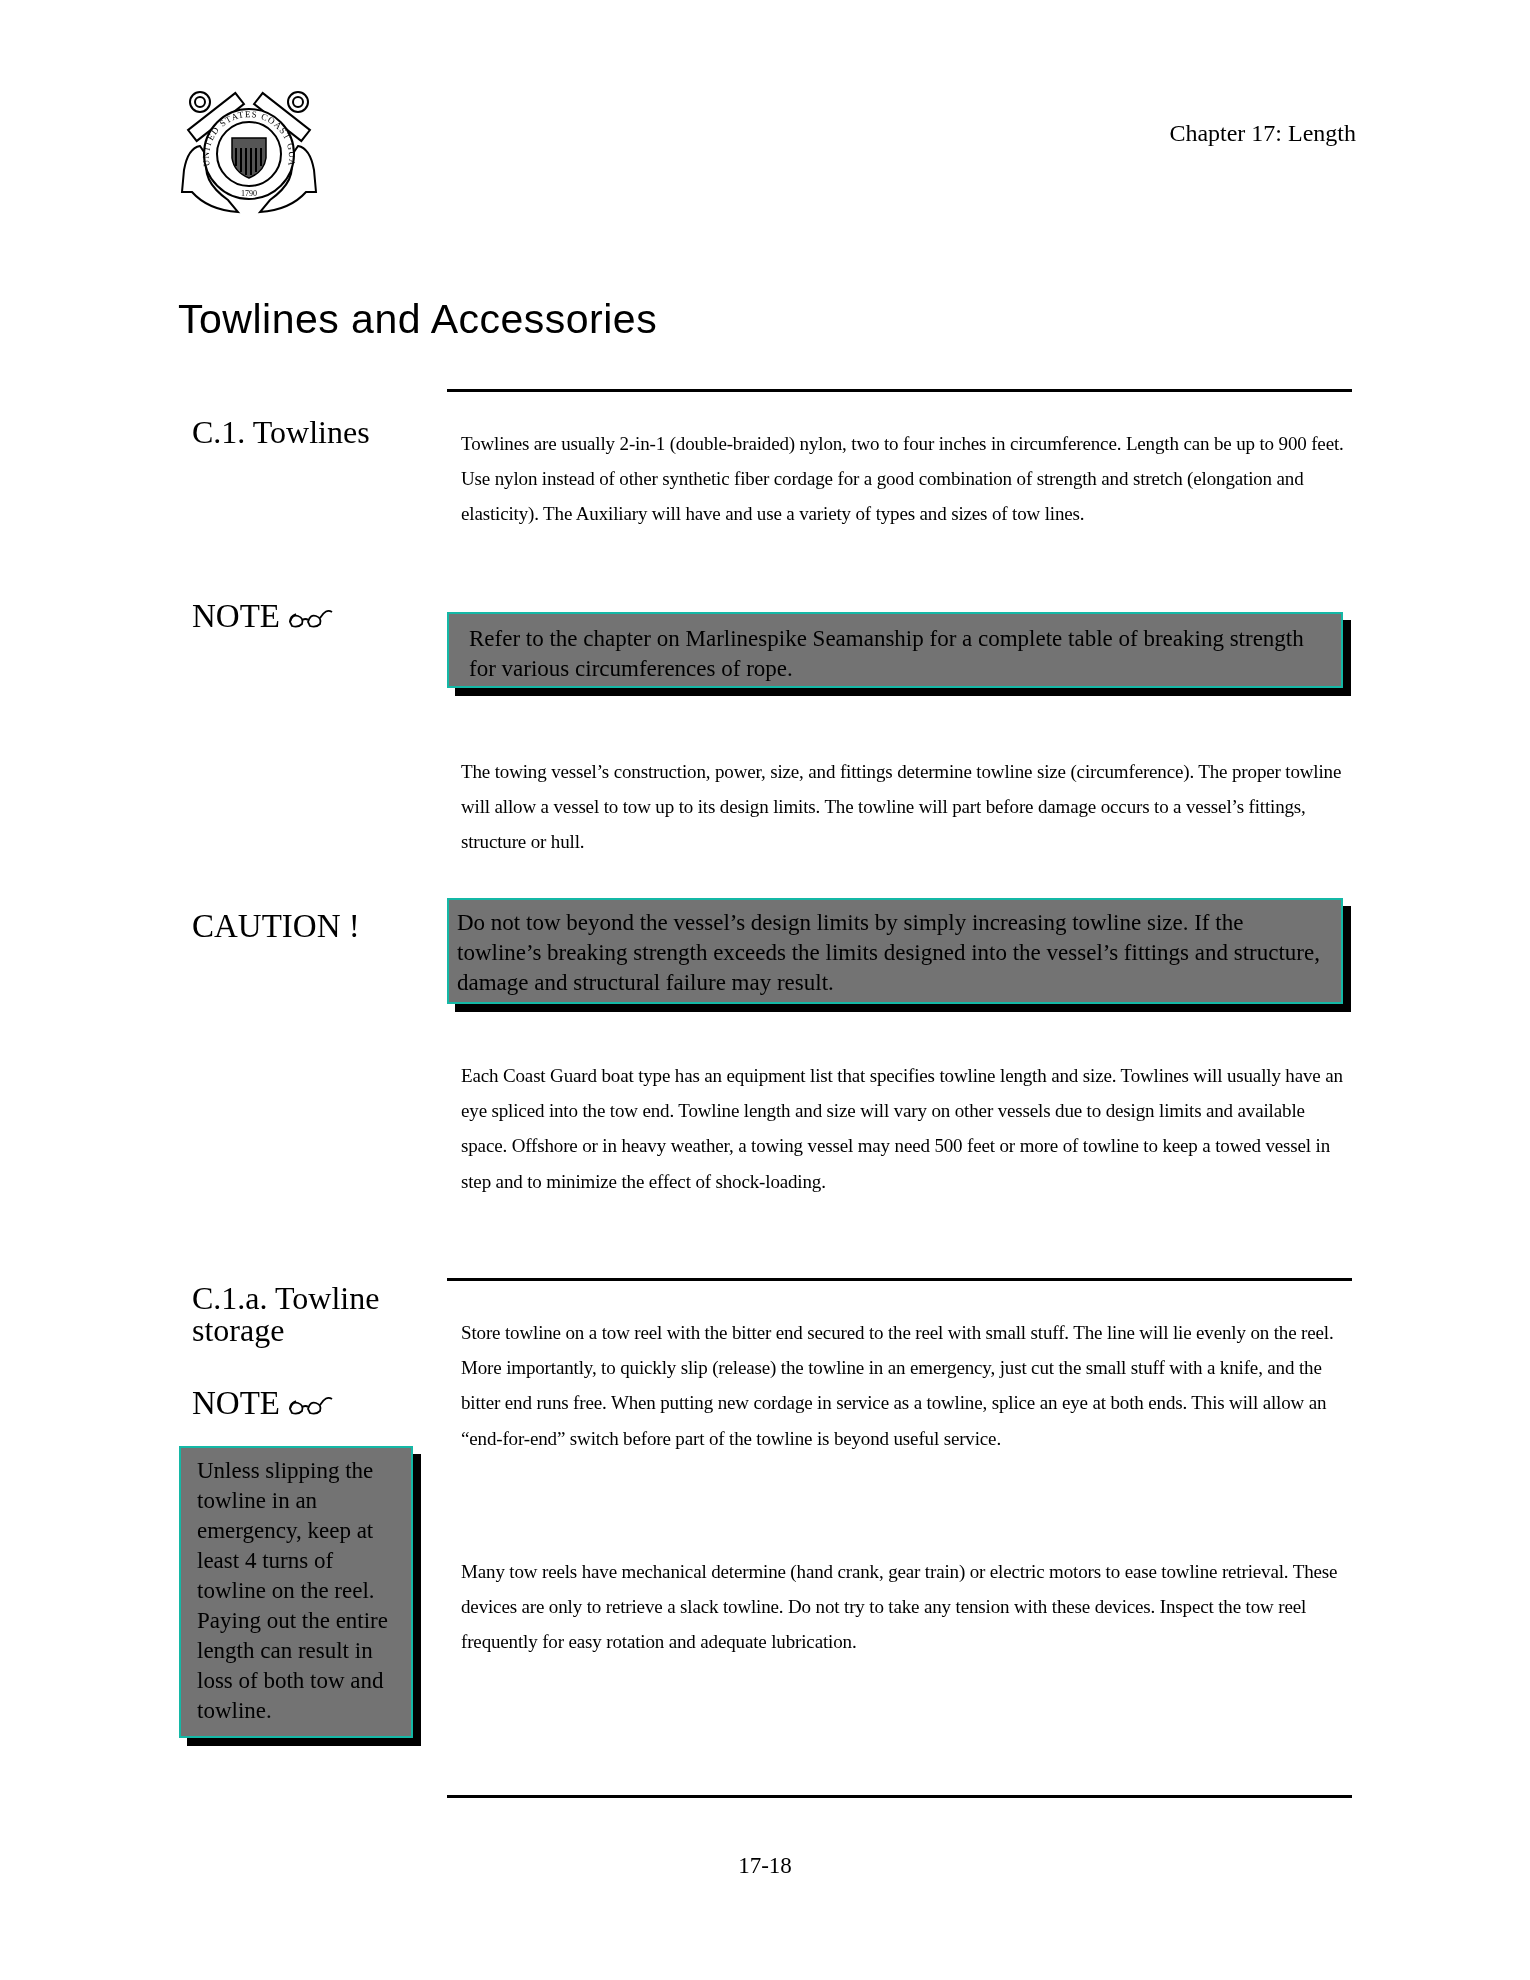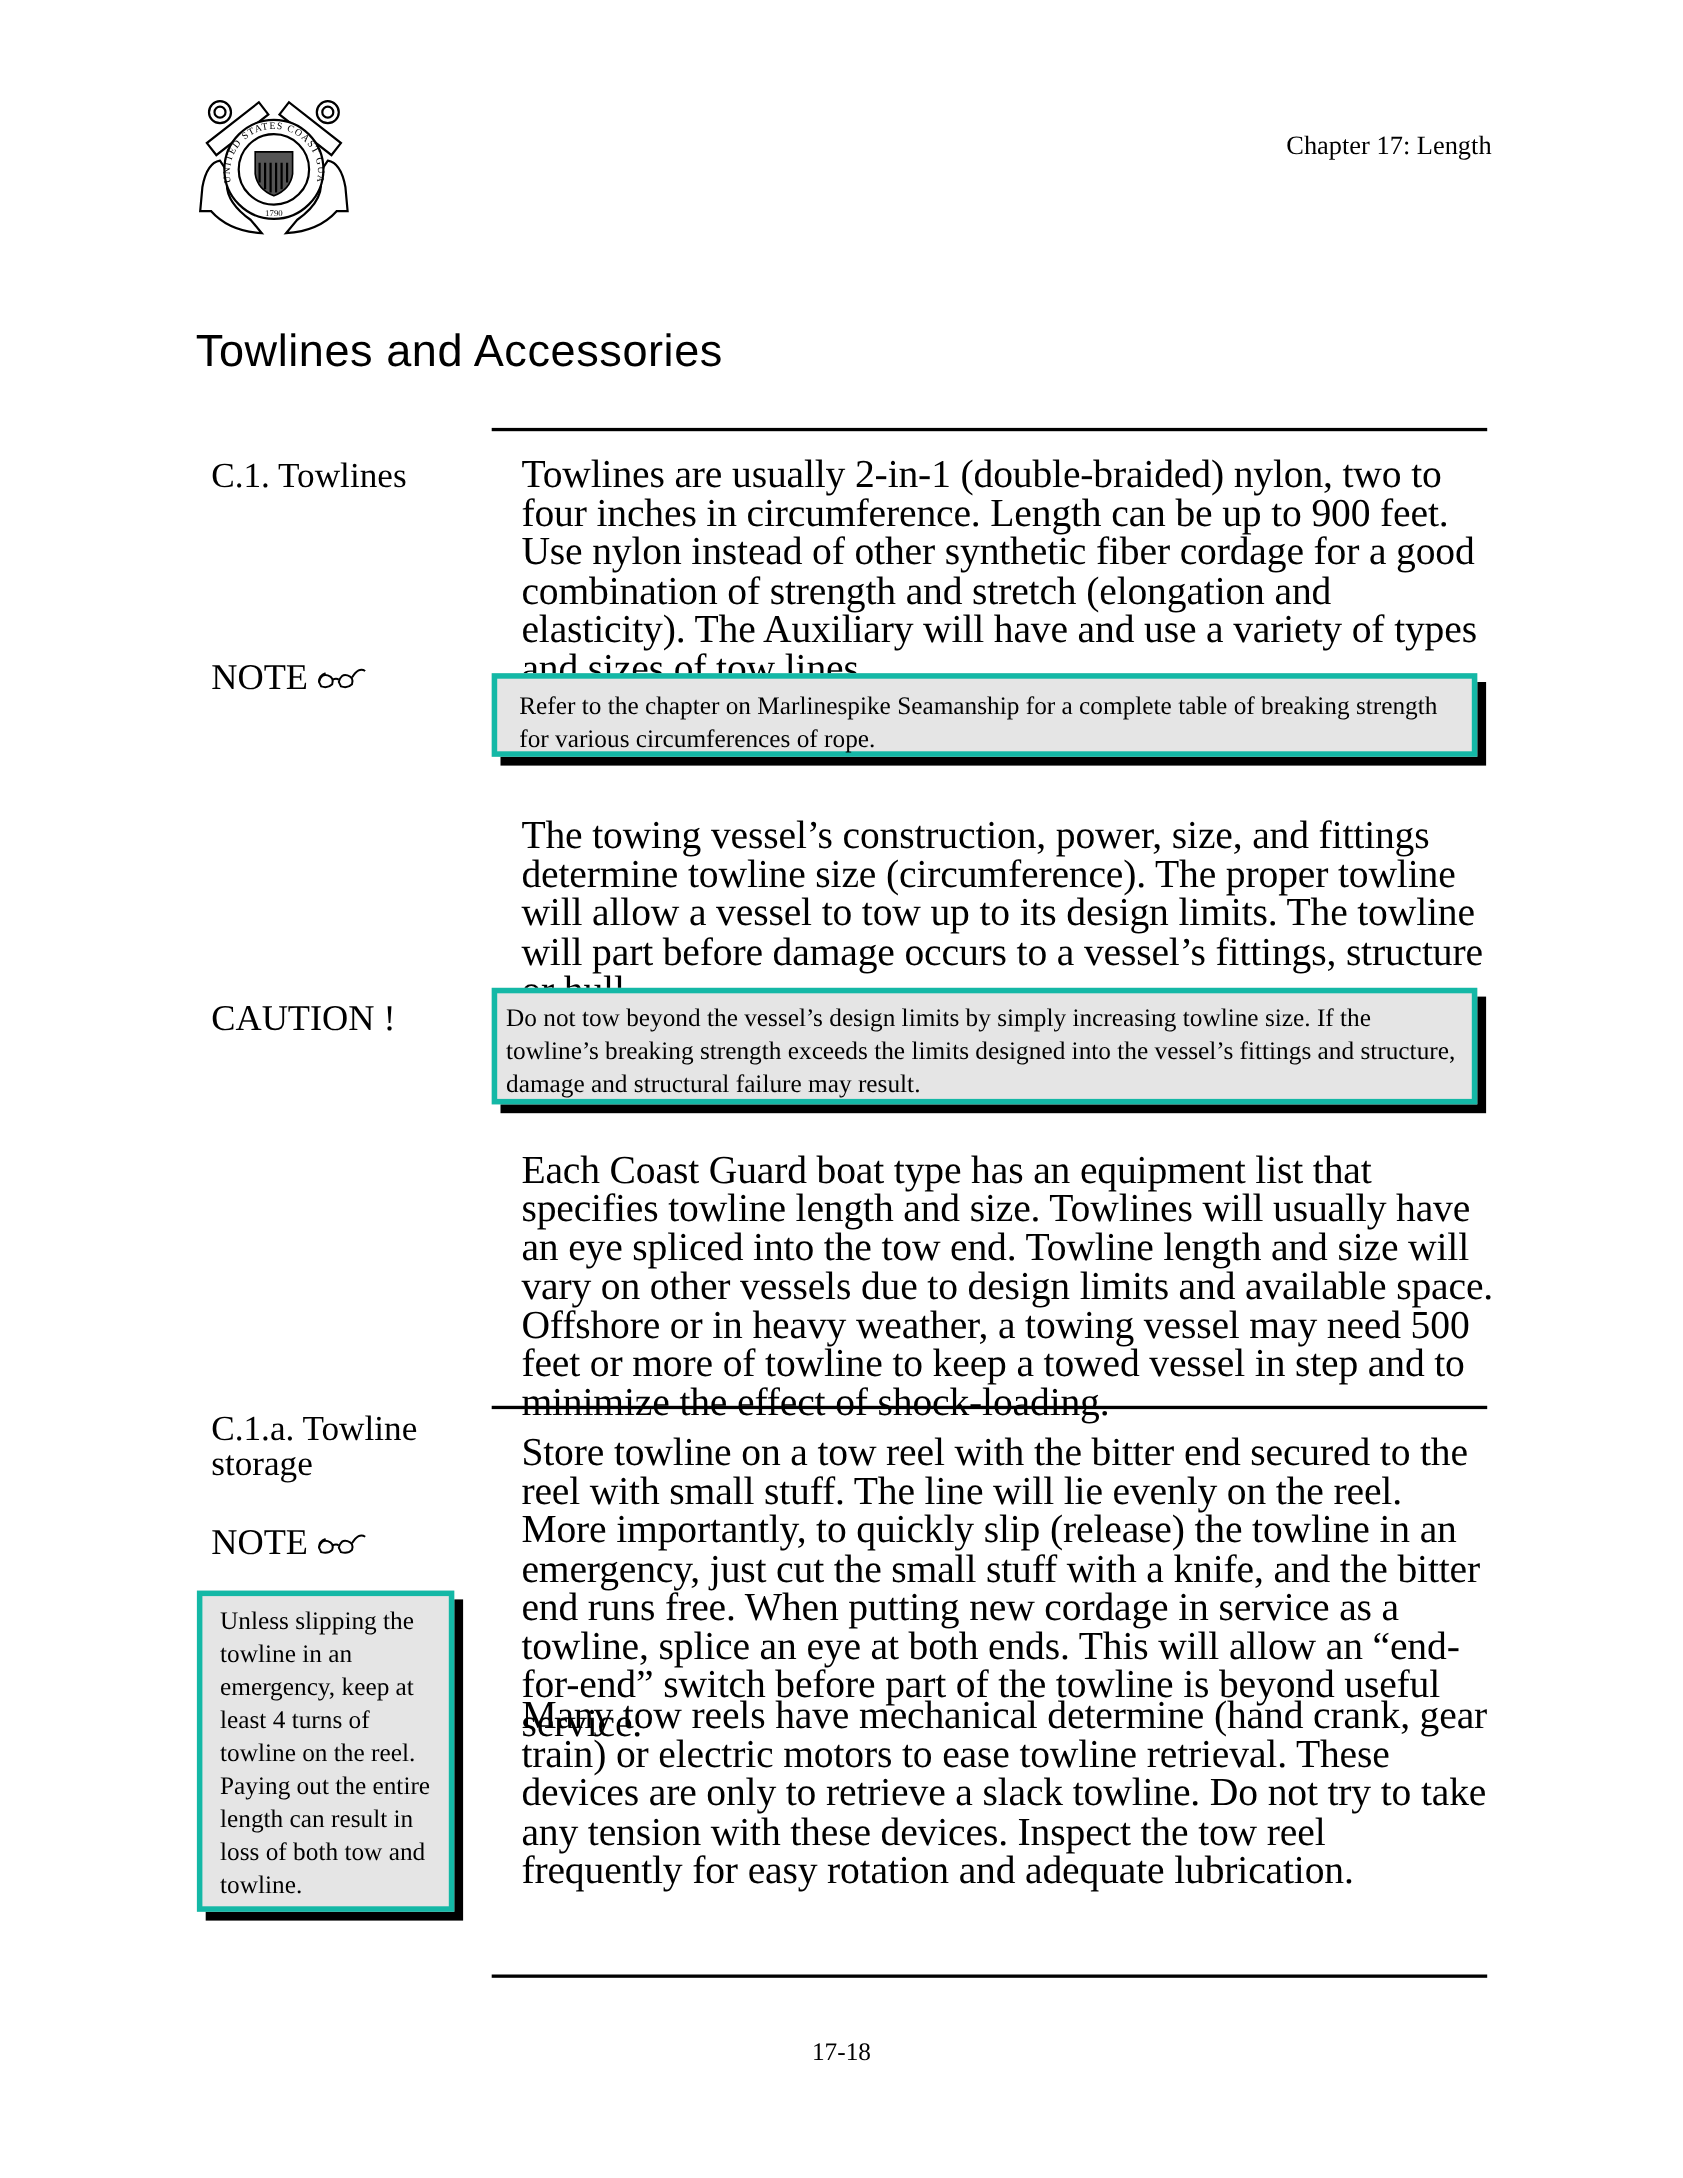--- a/index.html
+++ b/index.html
@@ -3,22 +3,22 @@
 <meta charset="utf-8">
 <style>
   html, body { margin: 0; padding: 0; background: #ffffff; }
   body { width: 1530px; height: 1980px; position: relative; overflow: hidden; color: #000; font-family: "Liberation Serif", "DejaVu Serif", serif; }
   .abs { position: absolute; }
   #logo { left: 178px; top: 88px; width: 142px; height: 132px; }
   #running-head { left: 1060px; top: 120px; width: 296px; text-align: right; font-size: 24px; }
   #page-title { left: 178px; top: 296px; font-family: Liberation Sans, sans-serif; font-size: 41px; letter-spacing: 0.5px; font-weight: normal; margin: 0; }
   .rule { position: absolute; left: 447px; width: 905px; height: 3px; background: #000; }
   .side { position: absolute; left: 192px; width: 240px; font-size: 32px; line-height: 32px; }
-  .body { position: absolute; left: 474px; width: 885px; font-size: 36px; line-height: 35.2px; letter-spacing: -0.15px; }
-  .box { position: absolute; background: #e5e5e5; border: 5px solid #14b8a6; box-shadow: 8px 8px 0 #000; box-sizing: border-box; }
+  .body { position: absolute; left: 461px; width: 885px; font-size: 19px; line-height: 35.2px; letter-spacing: -0.15px; margin-top: 12px; }
+  .box { position: absolute; background: #737373; border: 2px solid #14b8a6; box-shadow: 8px 8px 0 #000; box-sizing: border-box; }
   .box-text { font-size: 23px; line-height: 30px; }
   .label-big { font-size: 33px; }
   .glasses { display: inline-block; vertical-align: middle; margin-left: 8px; }
   #footer { left: 0; width: 1530px; top: 1853px; text-align: center; font-size: 23px; }
 </style>
 </head>
 <body>
 
 <div id="logo" class="abs">
   <svg width="142" height="132" viewBox="0 0 142 132">

